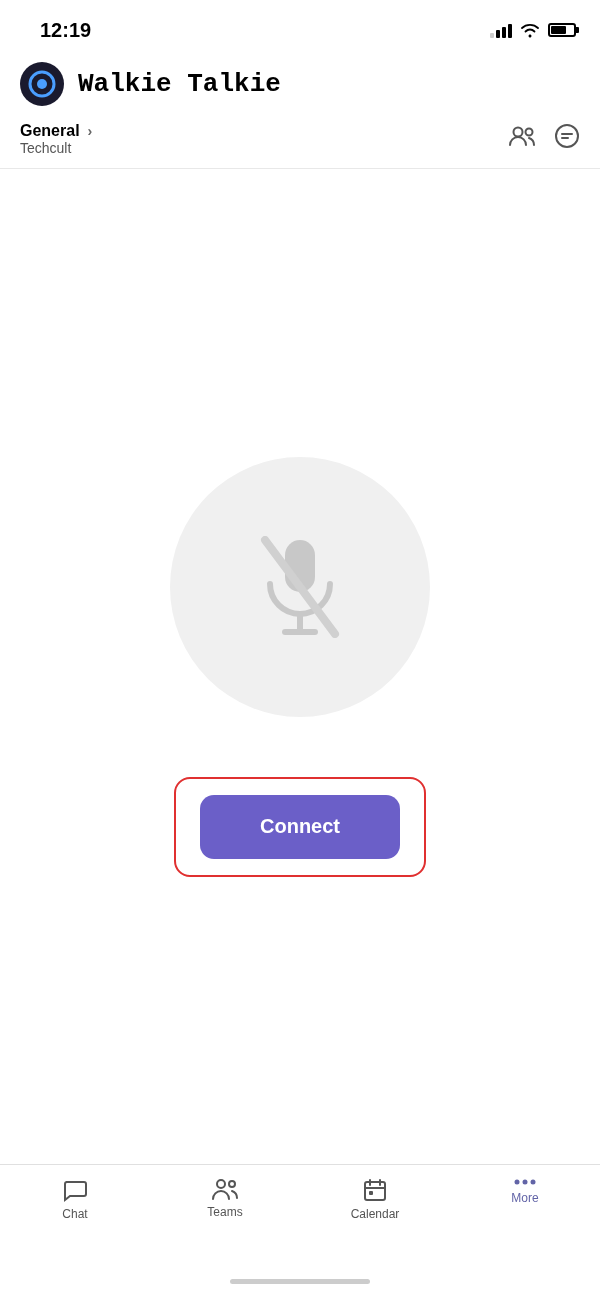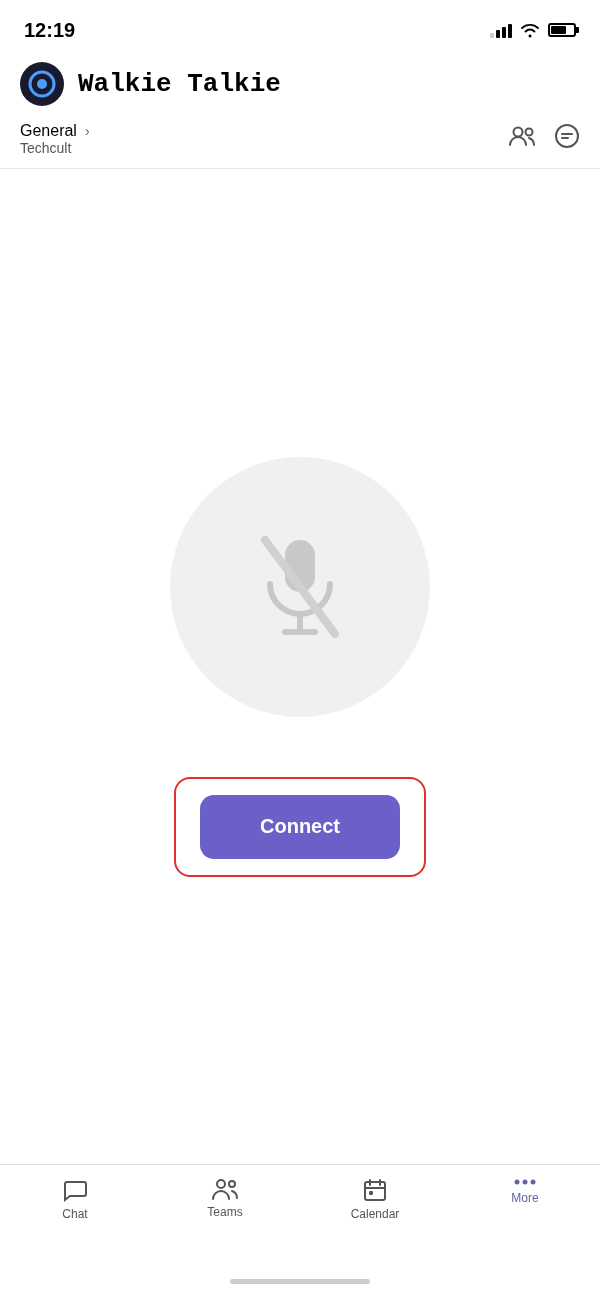--- a/index.html
+++ b/index.html
@@ -12,21 +12,21 @@
       display: flex;
       flex-direction: column;
       overflow: hidden;
     }
 
     
     .status-bar {
       display: flex;
       justify-content: space-between;
       align-items: center;
-      padding: 14px 24px 8px 24px;
+      padding: 14px 24px 8px 40px;
       height: 54px;
     }
     .status-time {
       font-size: 20px;
       font-weight: 600;
       color: #000;
     }
     .status-icons {
       display: flex;
       align-items: center;
@@ -104,21 +104,21 @@
     }
     .channel-info {
       display: flex;
       flex-direction: column;
     }
     .channel-name {
       display: flex;
       align-items: center;
       gap: 8px;
       font-size: 16px;
-      font-weight: 400;
+      font-weight: 700;
       color: #000;
       justify-content: center;
     }
     .channel-chevron {
       font-size: 14px;
       color: #666;
     }
     .channel-sub {
       font-size: 14px;
       color: #555;

